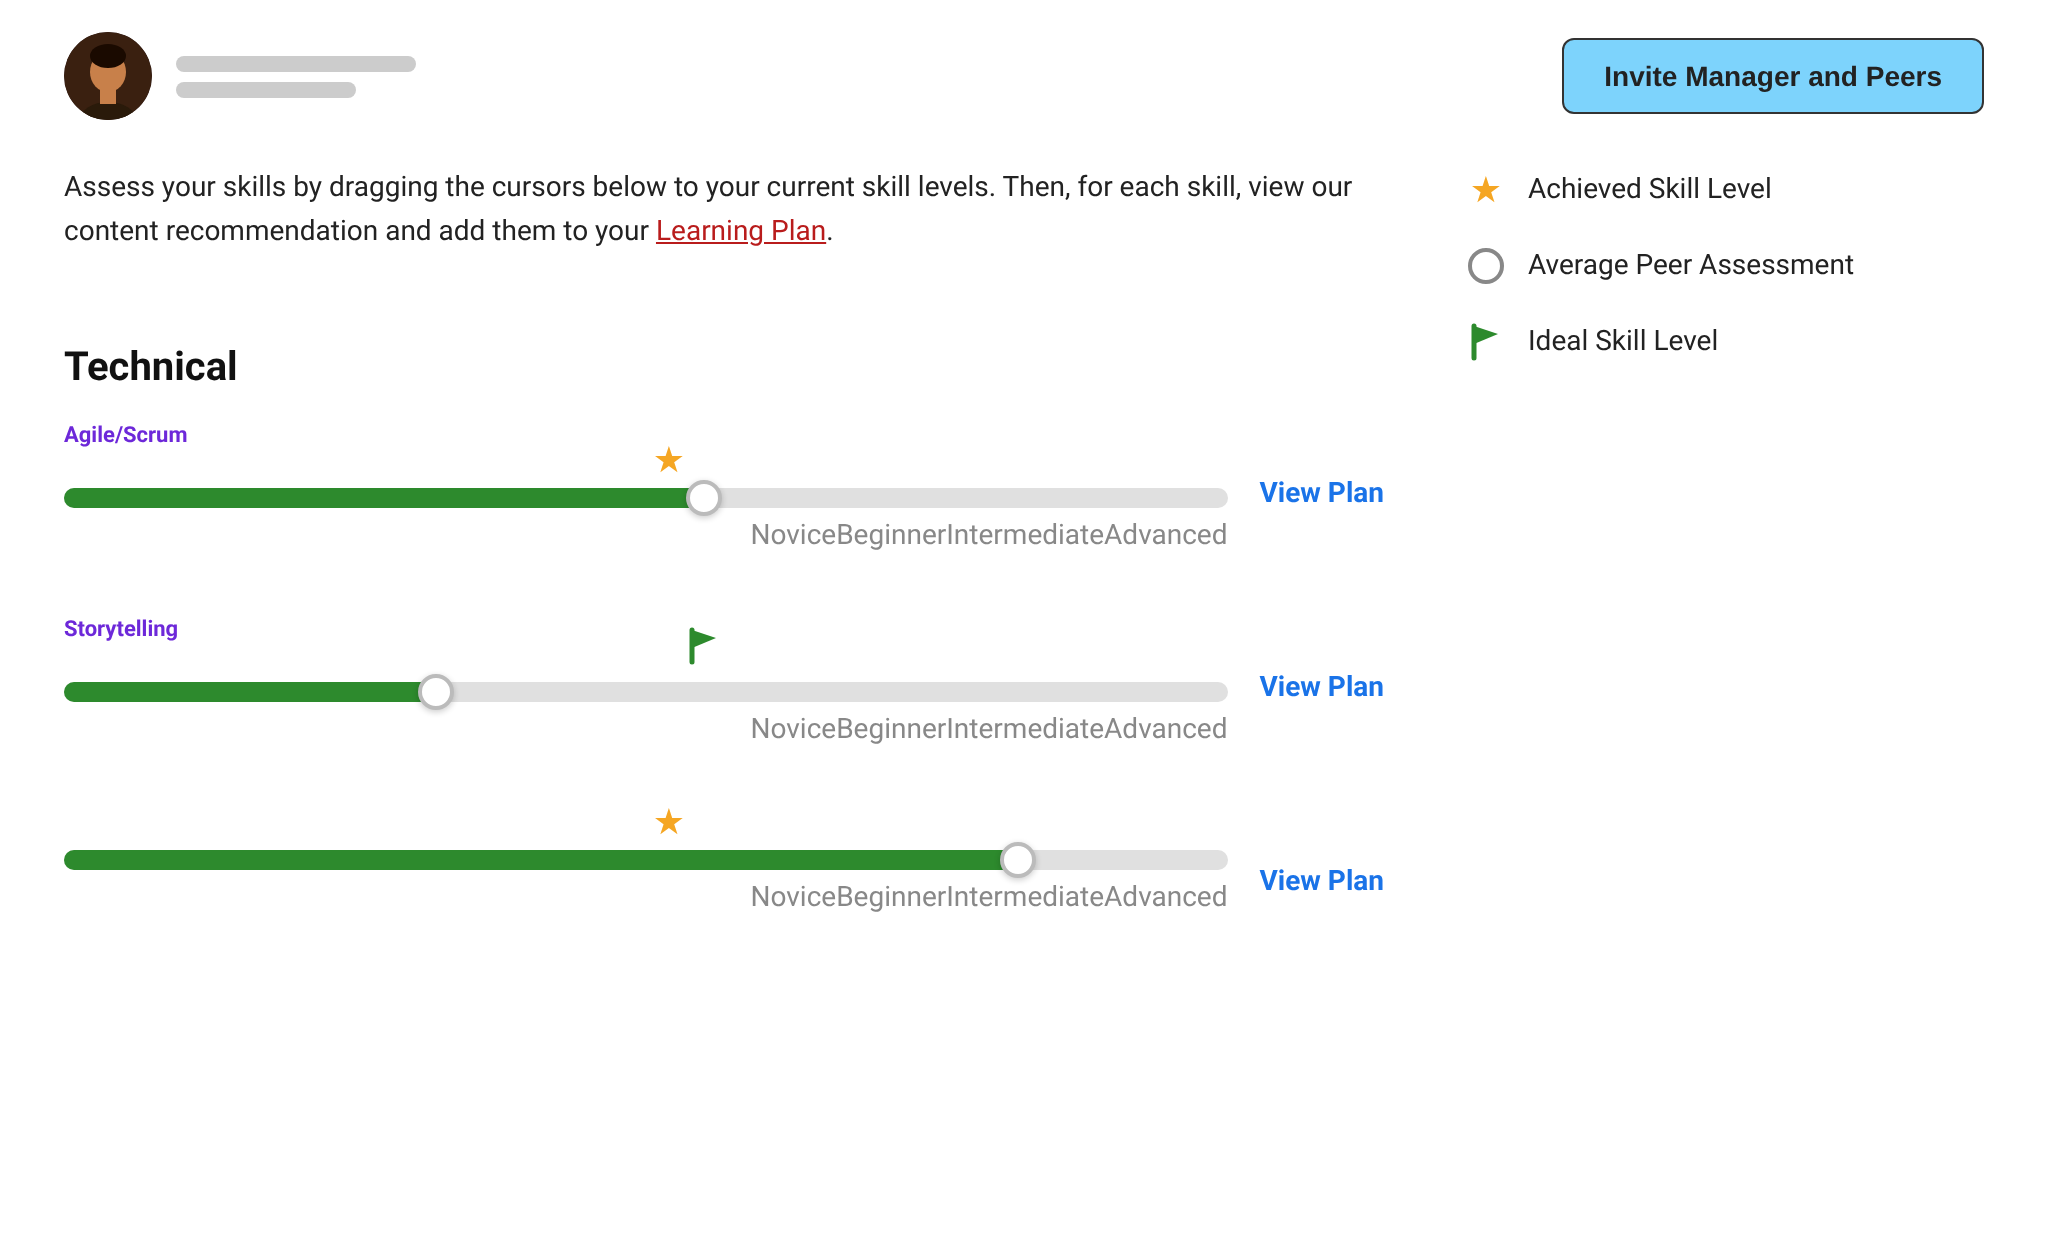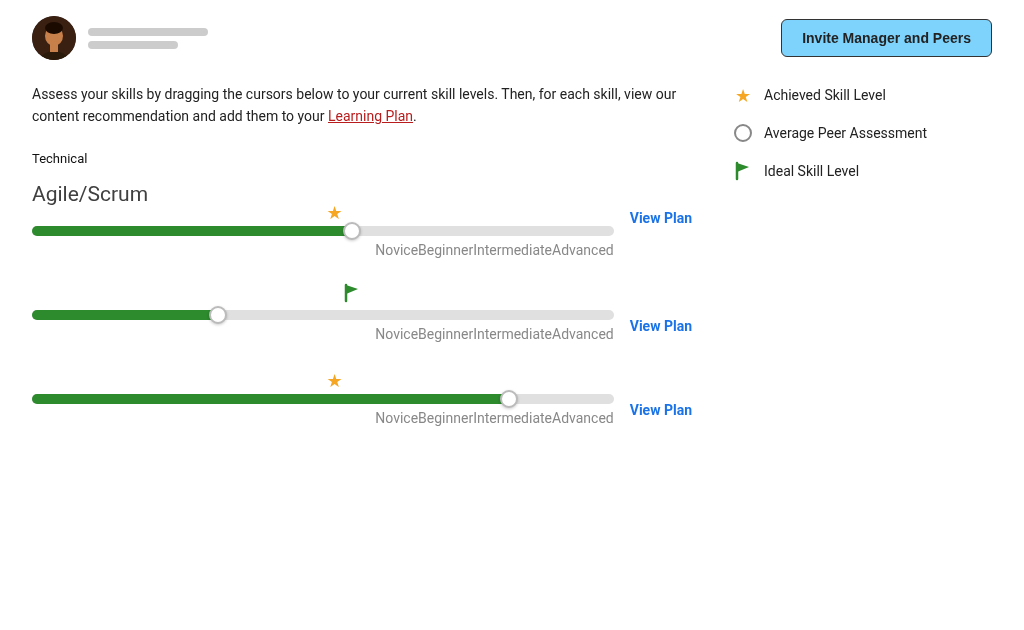--- a/index.html
+++ b/index.html
@@ -119,35 +119,35 @@
     .circle-icon {
       width: 18px;
       height: 18px;
       border-radius: 50%;
       border: 2px solid #888;
       background: #fff;
     }
 
     
     .section-title {
-      font-size: 13px;
-      font-weight: 400;
-      margin-top: 24px;
+      font-size: 20px;
+      font-weight: 700;
+      margin-top: 44px;
       margin-bottom: 16px;
       color: #111;
     }
 
     
     .skill-row {
       margin-bottom: 28px;
     }
     .skill-name {
-      font-size: 21px;
-      font-weight: 400;
-      color: #404040;
+      font-size: 11px;
+      font-weight: 700;
+      color: #6d28d9;
     }
     .view-plan-link {
       color: #1a73e8;
       font-weight: 700;
       font-size: 14px;
       text-decoration: none;
       cursor: pointer;
       white-space: nowrap;
       margin-left: 16px;
     }
@@ -267,20 +267,21 @@
             </div>
           </div>
         </div>
         <a class="view-plan-link" style="margin-top: 28px;">View Plan</a>
       </div>
     </div>
 
     <div class="skill-row">
       <div class="skill-and-action">
         <div class="skill-body">
+          <div class="skill-name">Storytelling</div>
           <div class="slider-container">
 
             <div class="skill-marker" style="left: 55%;">
               <svg width="20" height="20" viewBox="0 0 20 20">
                 <line x1="4" y1="2" x2="4" y2="18" stroke="#2d8a2d" stroke-width="2.5" stroke-linecap="round"></line>
                 <polygon points="4,2 16,6 4,11" fill="#2d8a2d"></polygon>
               </svg>
             </div>
             <div class="slider-track">
               <div class="slider-fill" style="width: 32%;"></div>

